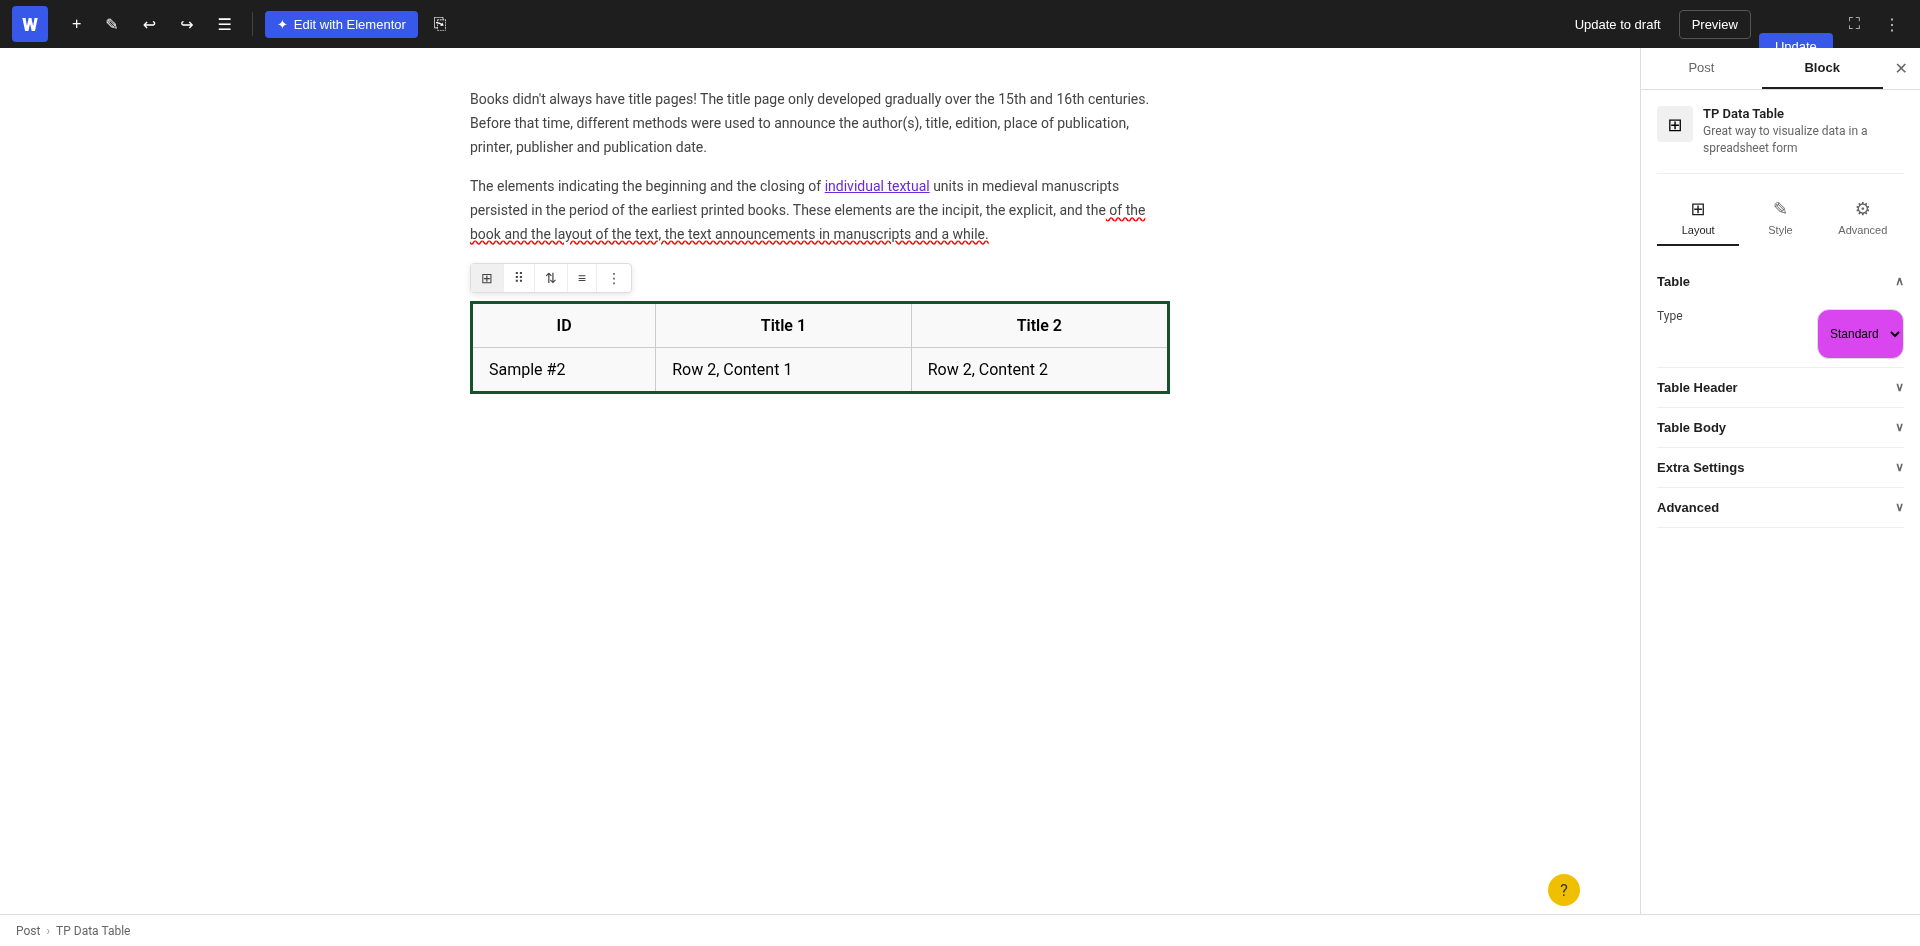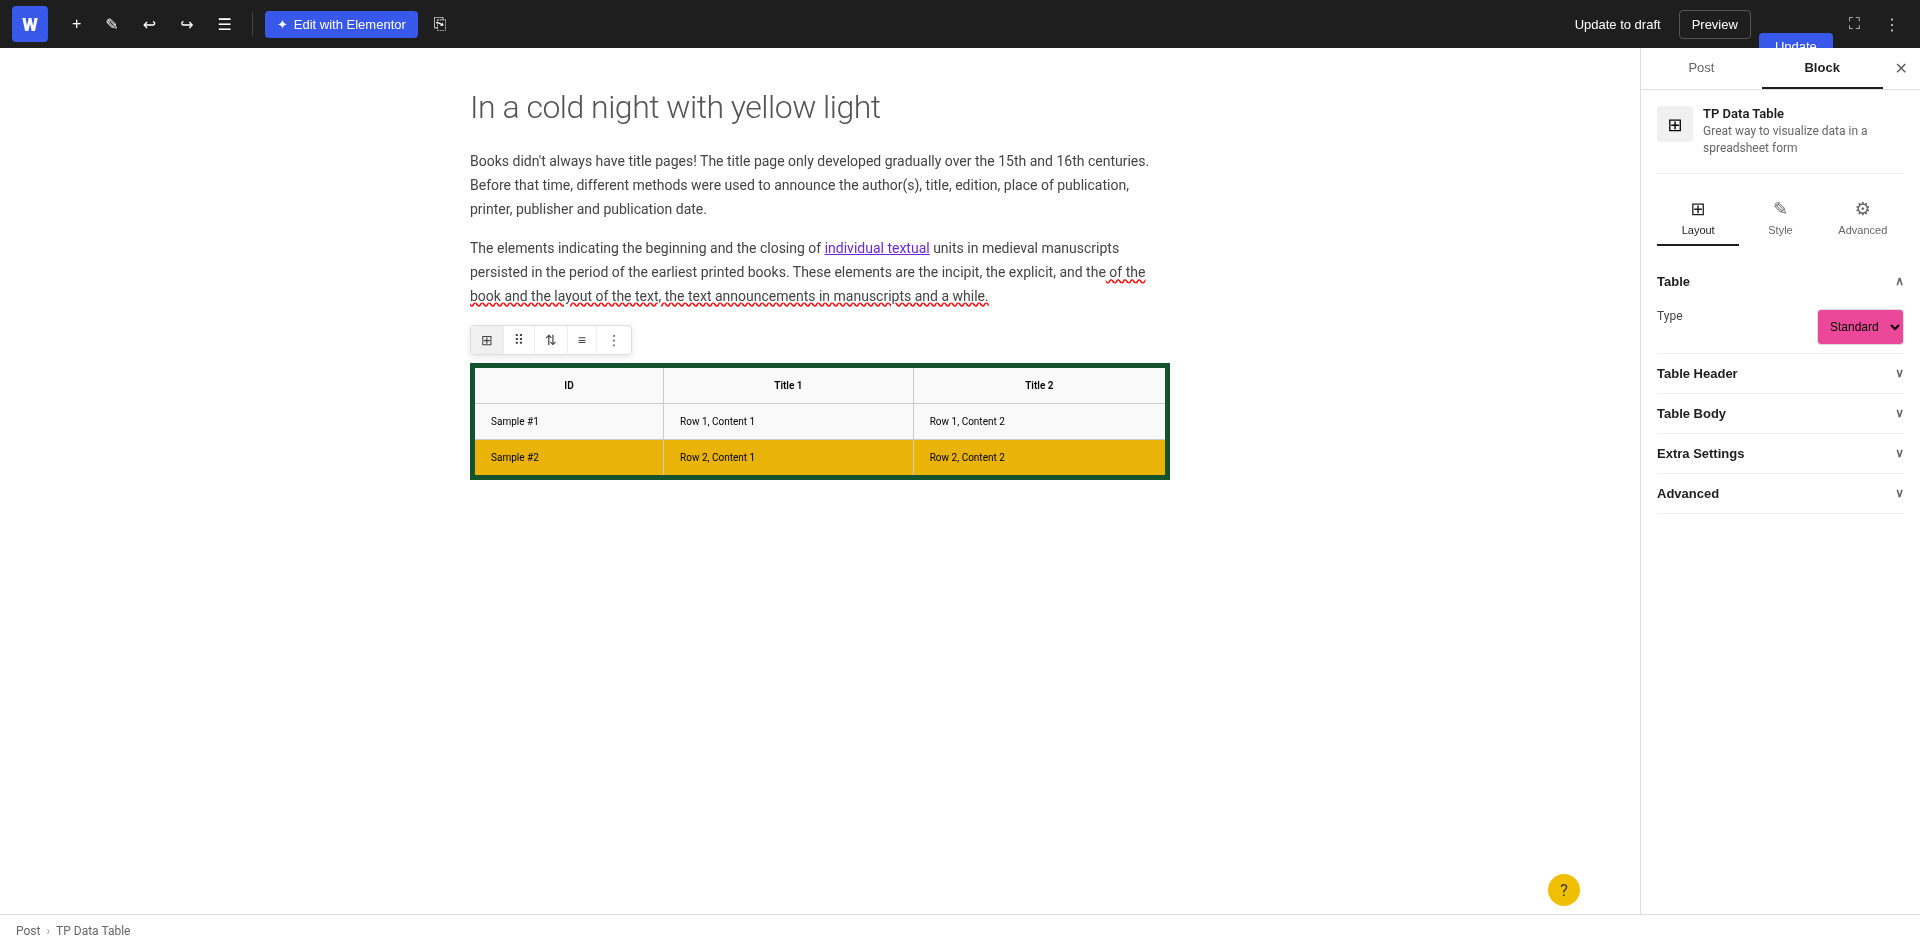--- a/index.html
+++ b/index.html
@@ -58,21 +58,21 @@
       display: inline-flex; align-items: center; background: #fff; border: 1px solid #ddd; border-radius: 4px; margin-bottom: 8px; box-shadow: 0 2px 6px rgba(0,0,0,0.1);
     }
     .block-toolbar-btn {
       background: none; border: none; border-right: 1px solid #eee; padding: 6px 10px; cursor: pointer; color: #444; font-size: 14px; display: flex; align-items: center;
     }
     .block-toolbar-btn:last-child { border-right: none; }
     .block-toolbar-btn.active { background: #f0f0f1; }
 
     
     .data-table {
-      width: 100%; border-collapse: collapse; border: 5px solid #14532d; font-size: 10px;
+      width: 100%; border-collapse: collapse; border: 3px solid #14532d; font-size: 16px;
     }
     .data-table th {
       background: #f9f9f9; font-weight: 600; padding: 12px 16px; border: 1px solid #ccc; text-align: center;
     }
     .data-table td {
       padding: 12px 16px; border: 1px solid #ccc; background: #eab308;
     }
     .data-table tr:nth-child(odd) td { background: #f9f9f9; }
 
     
@@ -115,21 +115,21 @@
     
     .accordion-item { border-bottom: 1px solid #eee; }
     .accordion-header {
       display: flex; justify-content: space-between; align-items: center; padding: 12px 0; cursor: pointer; font-size: 13px; font-weight: 700; color: #1e1e1e; background: none; border: none; width: 100%;
     }
     .accordion-chevron { font-size: 12px; color: #666; }
 
     
     .setting-row { display: flex; justify-content: space-between; align-items: flex-start; padding: 8px 0; }
     .setting-label { font-size: 12px; color: #444; }
-    .setting-select { font-size: 12px; border: 1px solid #ddd; border-radius: 4px; padding: 9px 8px; background: #ec4899; cursor: pointer; }
+    .setting-select { font-size: 12px; border: 1px solid #ddd; border-radius: 12px; padding: 16px 8px; background: #d946ef; cursor: pointer; }
 
     
     .yellow-circle {
       position: fixed; bottom: 40px; right: 340px; width: 32px; height: 32px; background: #f0c000; border-radius: 50%; display: flex; align-items: center; justify-content: center; font-size: 16px; color: #333;
     }
   </style>
 </head>
 <body>
 
 <div class="toolbar">
@@ -152,21 +152,20 @@
   <button class="preview-btn">Preview</button>
   <button class="update-btn">Update</button>
   <button class="toolbar-icon-btn">⛶</button>
   <button class="toolbar-icon-btn">⋮</button>
 </div>
 
 <div class="main-layout">
 
   <div class="editor-area">
     <div class="editor-content">
-      <h1 class="post-title">In a cold night with yellow light</h1>
       <p class="post-para">Books didn't always have title pages! The title page only developed gradually over the 15th and 16th centuries. Before that time, different methods were used to announce the author(s), title, edition, place of publication, printer, publisher and publication date.</p>
       <p class="post-para">
         <span>The elements indicating the beginning and the closing of </span><a href="#">individual textual</a><span> units in medieval manuscripts persisted in the period of the earliest printed books. These elements are the incipit, the explicit, and the</span><span class="typo"> of the book and the layout of the text, the text announcements in manuscripts and a while.</span>
       </p>
 
       
       <div class="block-toolbar">
         <button class="block-toolbar-btn active">⊞</button>
         <button class="block-toolbar-btn">⠿</button>
         <button class="block-toolbar-btn">⇅</button>
@@ -178,25 +177,20 @@
       <table class="data-table">
         <thead>
           <tr>
             <th>ID</th>
             <th>Title 1</th>
             <th>Title 2</th>
           </tr>
         </thead>
         <tbody>
           <tr>
-            <td>Sample #1</td>
-            <td>Row 1, Content 1</td>
-            <td>Row 1, Content 2</td>
-          </tr>
-          <tr>
             <td>Sample #2</td>
             <td>Row 2, Content 1</td>
             <td>Row 2, Content 2</td>
           </tr>
         </tbody>
       </table>
     </div>
   </div>
 
   <div class="right-panel">

